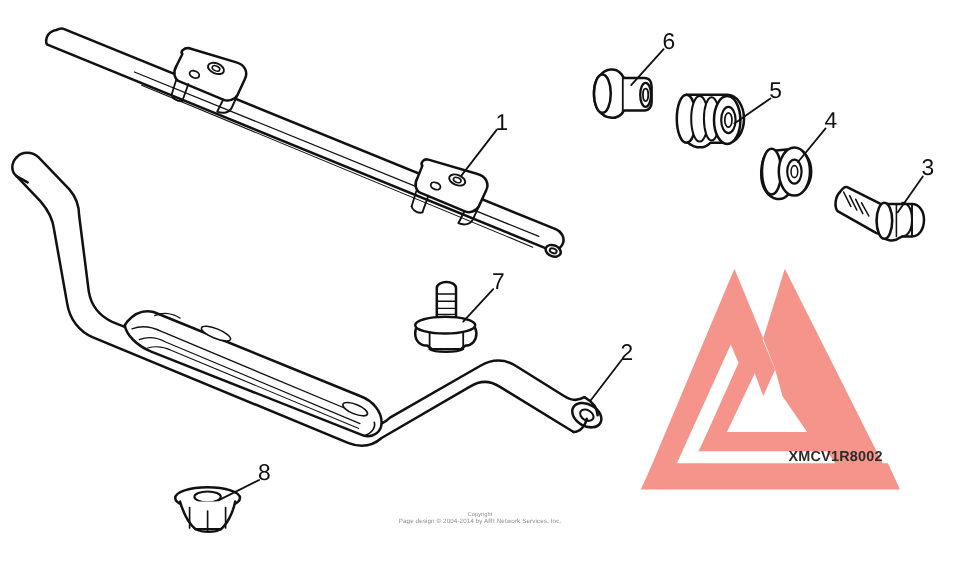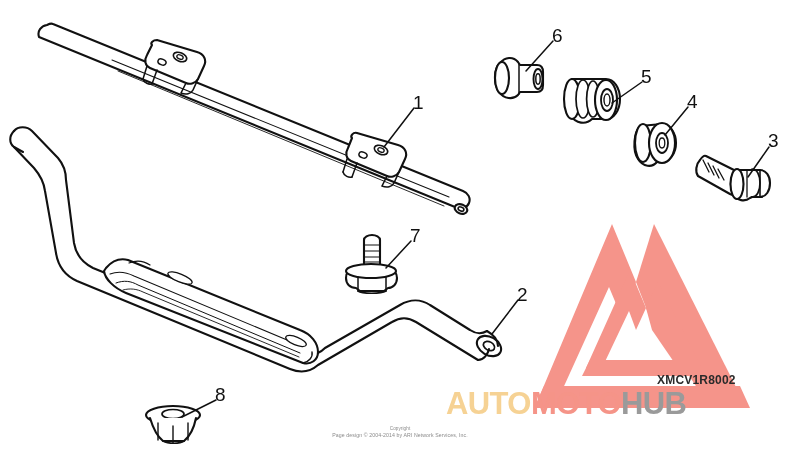--- a/index.html
+++ b/index.html
@@ -173,21 +173,20 @@
 
   <div class="callout" style="left:413px;top:93px">1</div>
   <div class="callout" style="left:517px;top:285px">2</div>
   <div class="callout" style="left:768px;top:131px">3</div>
   <div class="callout" style="left:687px;top:92px">4</div>
   <div class="callout" style="left:641px;top:67px">5</div>
   <div class="callout" style="left:552px;top:26px">6</div>
   <div class="callout" style="left:410px;top:226px">7</div>
   <div class="callout" style="left:215px;top:385px">8</div>
 
-  <div id="wmword"><span class="a">AUTO</span><span class="m">MOTO</span><span class="h">HUB</span></div>
 
   <div id="partnum">XMCV1R8002</div>
 
   <div id="copyblock">
     <div id="copytitle">Copyright</div>
     <div id="copyline">Page design © 2004-2014 by ARI Network Services, Inc.</div>
   </div>
 
 </div>
 

